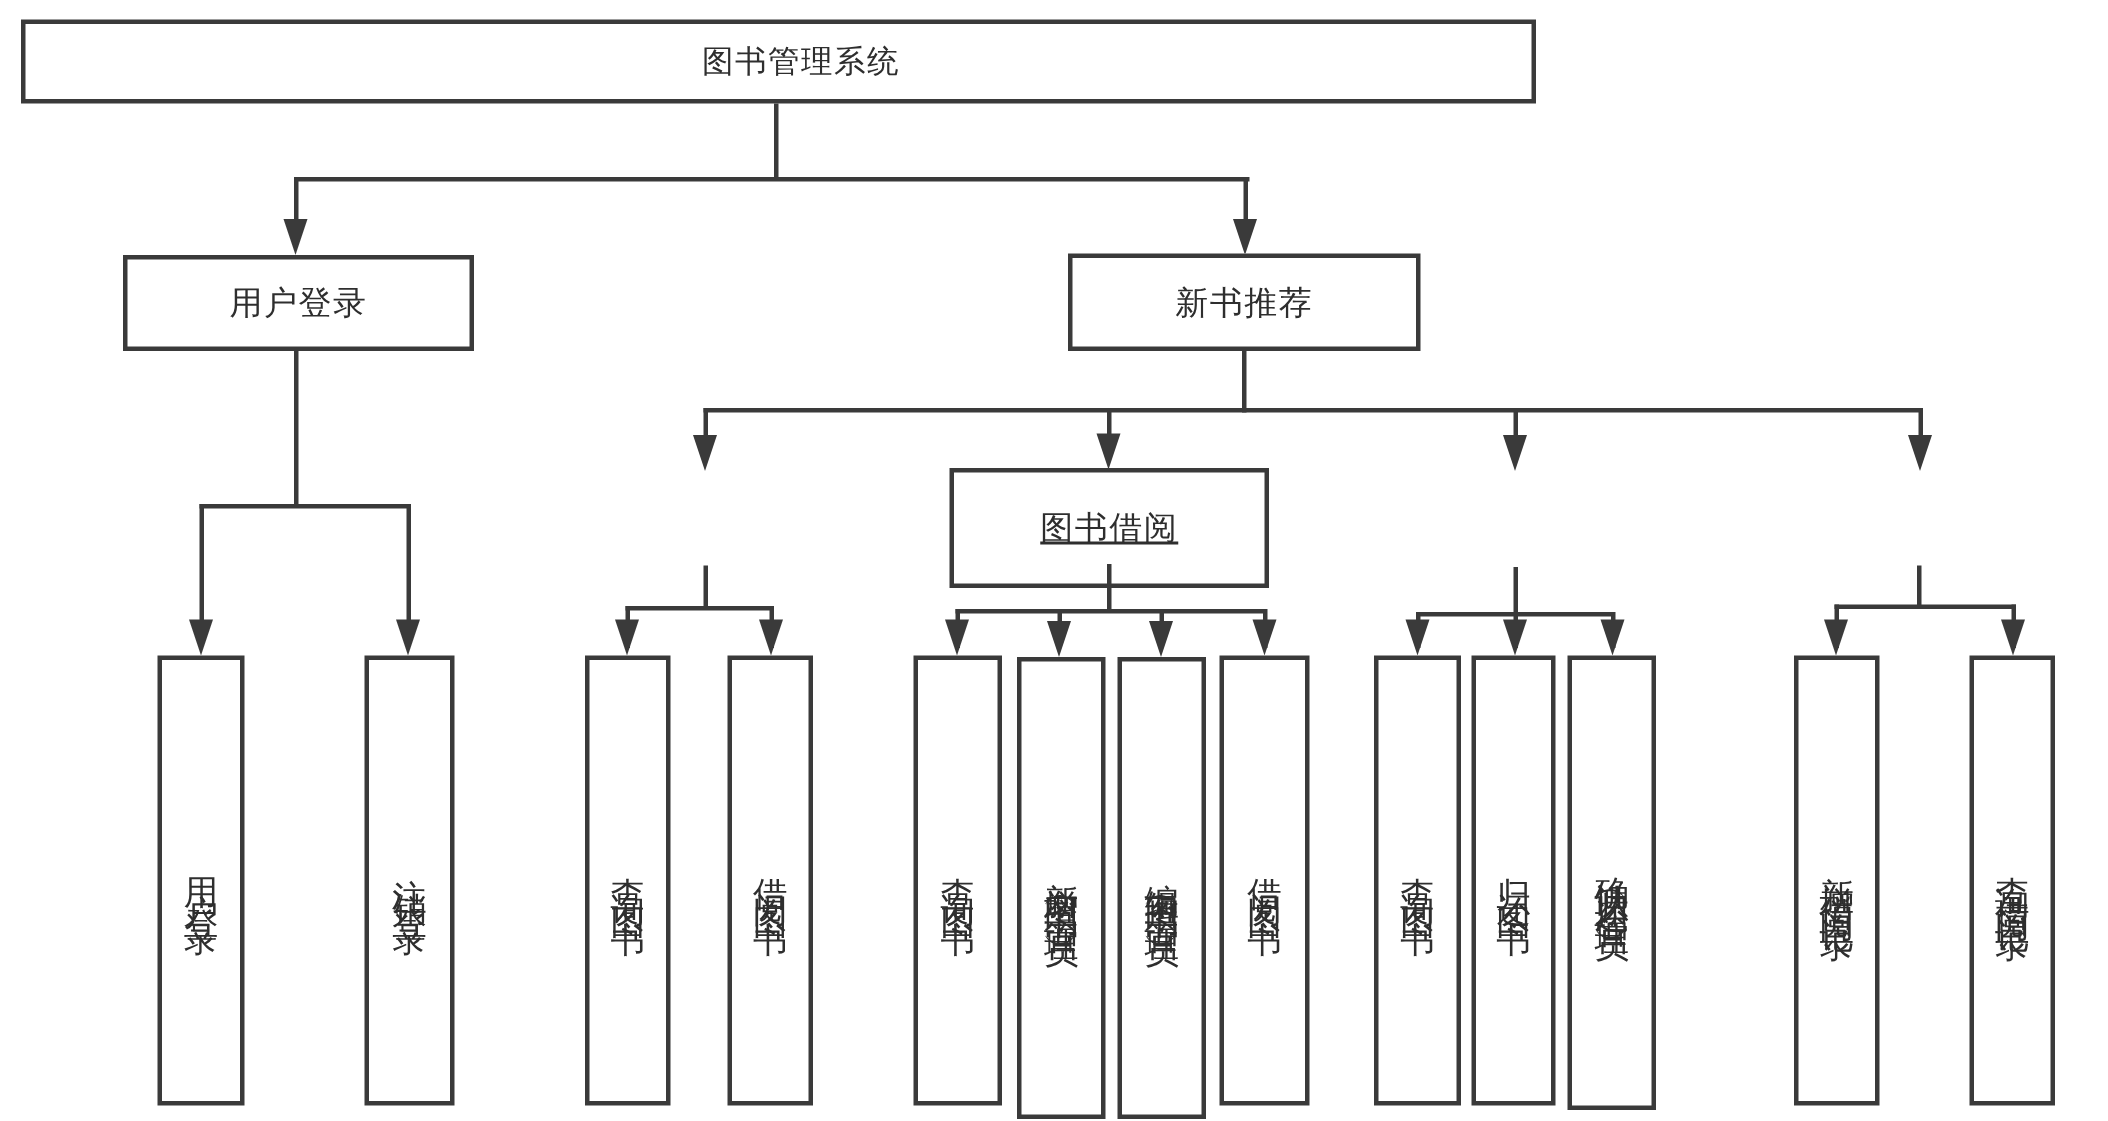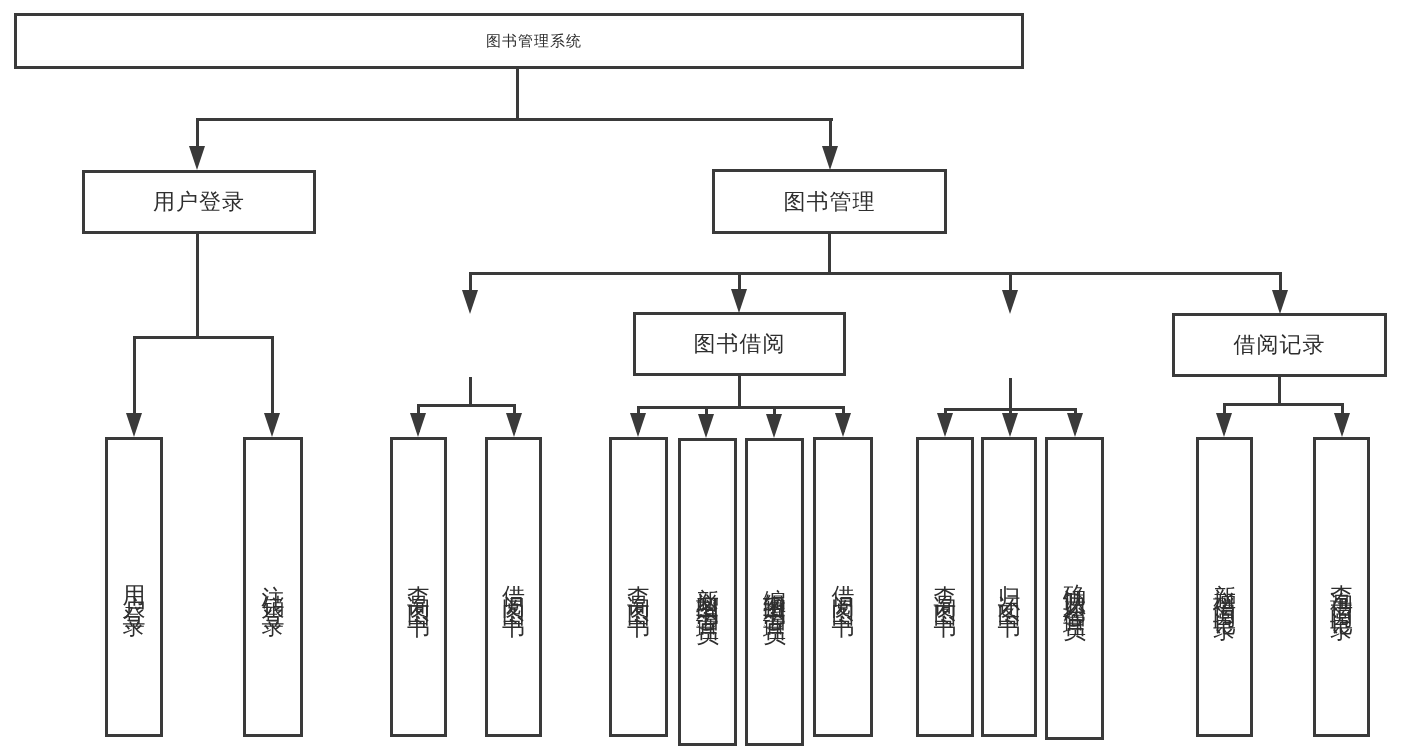--- a/index.html
+++ b/index.html
@@ -21,21 +21,21 @@
     position: absolute;
     box-sizing: border-box;
     border: 3px solid var(--line);
     background: #ffffff;
     color: var(--text);
     display: flex;
     align-items: center;
     justify-content: center;
   }
   .hnode { font-size: 22px; letter-spacing: 1px; }
-  .rootnode { font-size: 15px; padding-left: 30px; }
+  .rootnode { font-size: 21px; padding-left: 30px; }
   .vnode {
     writing-mode: vertical-rl;
     font-size: 23px;
     line-height: 1;
   }
   .ls-lg { letter-spacing: 10px; }
   .ls-md { letter-spacing: 7px; }
   .ls-sm { letter-spacing: 5px; }
   .v { position: absolute; width: 3px; background: var(--line); }
   .h { position: absolute; height: 3px; background: var(--line); }
@@ -64,42 +64,41 @@
   <div class="node hnode rootnode" style="left:14px;top:13px;width:1010px;height:56px;">图书管理系统</div>
 
   <div class="v" style="left:516px;top:69px;height:51px;"></div>
   <div class="h" style="left:196px;top:118px;width:637px;"></div>
   <div class="v" style="left:196px;top:118px;height:32px;"></div>
   <div class="ah" style="left:189px;top:146px;"></div>
   <div class="v" style="left:829px;top:118px;height:32px;"></div>
   <div class="ah" style="left:822px;top:146px;"></div>
 
   <div class="node hnode" style="left:82px;top:170px;width:234px;height:64px;">用户登录</div>
-  <div class="node hnode" style="left:712px;top:169px;width:235px;height:65px;">图书管理</div>
+  <div class="node hnode" style="left:712px;top:169px;width:235px;height:65px;">新书推荐</div>
 
   <div class="v" style="left:196px;top:234px;height:102px;"></div>
   <div class="h" style="left:133px;top:336px;width:141px;"></div>
   <div class="v" style="left:133px;top:336px;height:80px;"></div>
   <div class="ah" style="left:126px;top:413px;"></div>
   <div class="v" style="left:271px;top:336px;height:80px;"></div>
   <div class="ah" style="left:264px;top:413px;"></div>
 
   <div class="v" style="left:828px;top:234px;height:41px;"></div>
   <div class="h" style="left:469px;top:272px;width:812px;"></div>
   <div class="v" style="left:469px;top:272px;height:20px;"></div>
   <div class="ah" style="left:462px;top:290px;"></div>
   <div class="v" style="left:738px;top:272px;height:20px;"></div>
   <div class="ah" style="left:731px;top:289px;"></div>
   <div class="v" style="left:1009px;top:272px;height:20px;"></div>
   <div class="ah" style="left:1002px;top:290px;"></div>
   <div class="v" style="left:1279px;top:272px;height:20px;"></div>
   <div class="ah" style="left:1272px;top:290px;"></div>
 
-  <div class="node hnode" style="left:633px;top:312px;width:213px;height:64px;">图书借阅</div>
-  <div class="node hnode" style="left:1172px;top:313px;width:215px;height:64px;">借阅记录</div>
+  <div class="node hnode" style="left:633px;top:312px;width:213px;height:80px;text-decoration:underline;">图书借阅</div>
 
   <div class="v" style="left:469px;top:377px;height:29px;"></div>
   <div class="h" style="left:417px;top:404px;width:98px;"></div>
   <div class="v" style="left:417px;top:404px;height:28px;"></div>
   <div class="ah" style="left:410px;top:413px;"></div>
   <div class="v" style="left:513px;top:404px;height:28px;"></div>
   <div class="ah" style="left:506px;top:413px;"></div>
 
   <div class="v" style="left:738px;top:376px;height:32px;"></div>
   <div class="h" style="left:637px;top:406px;width:207px;"></div>

